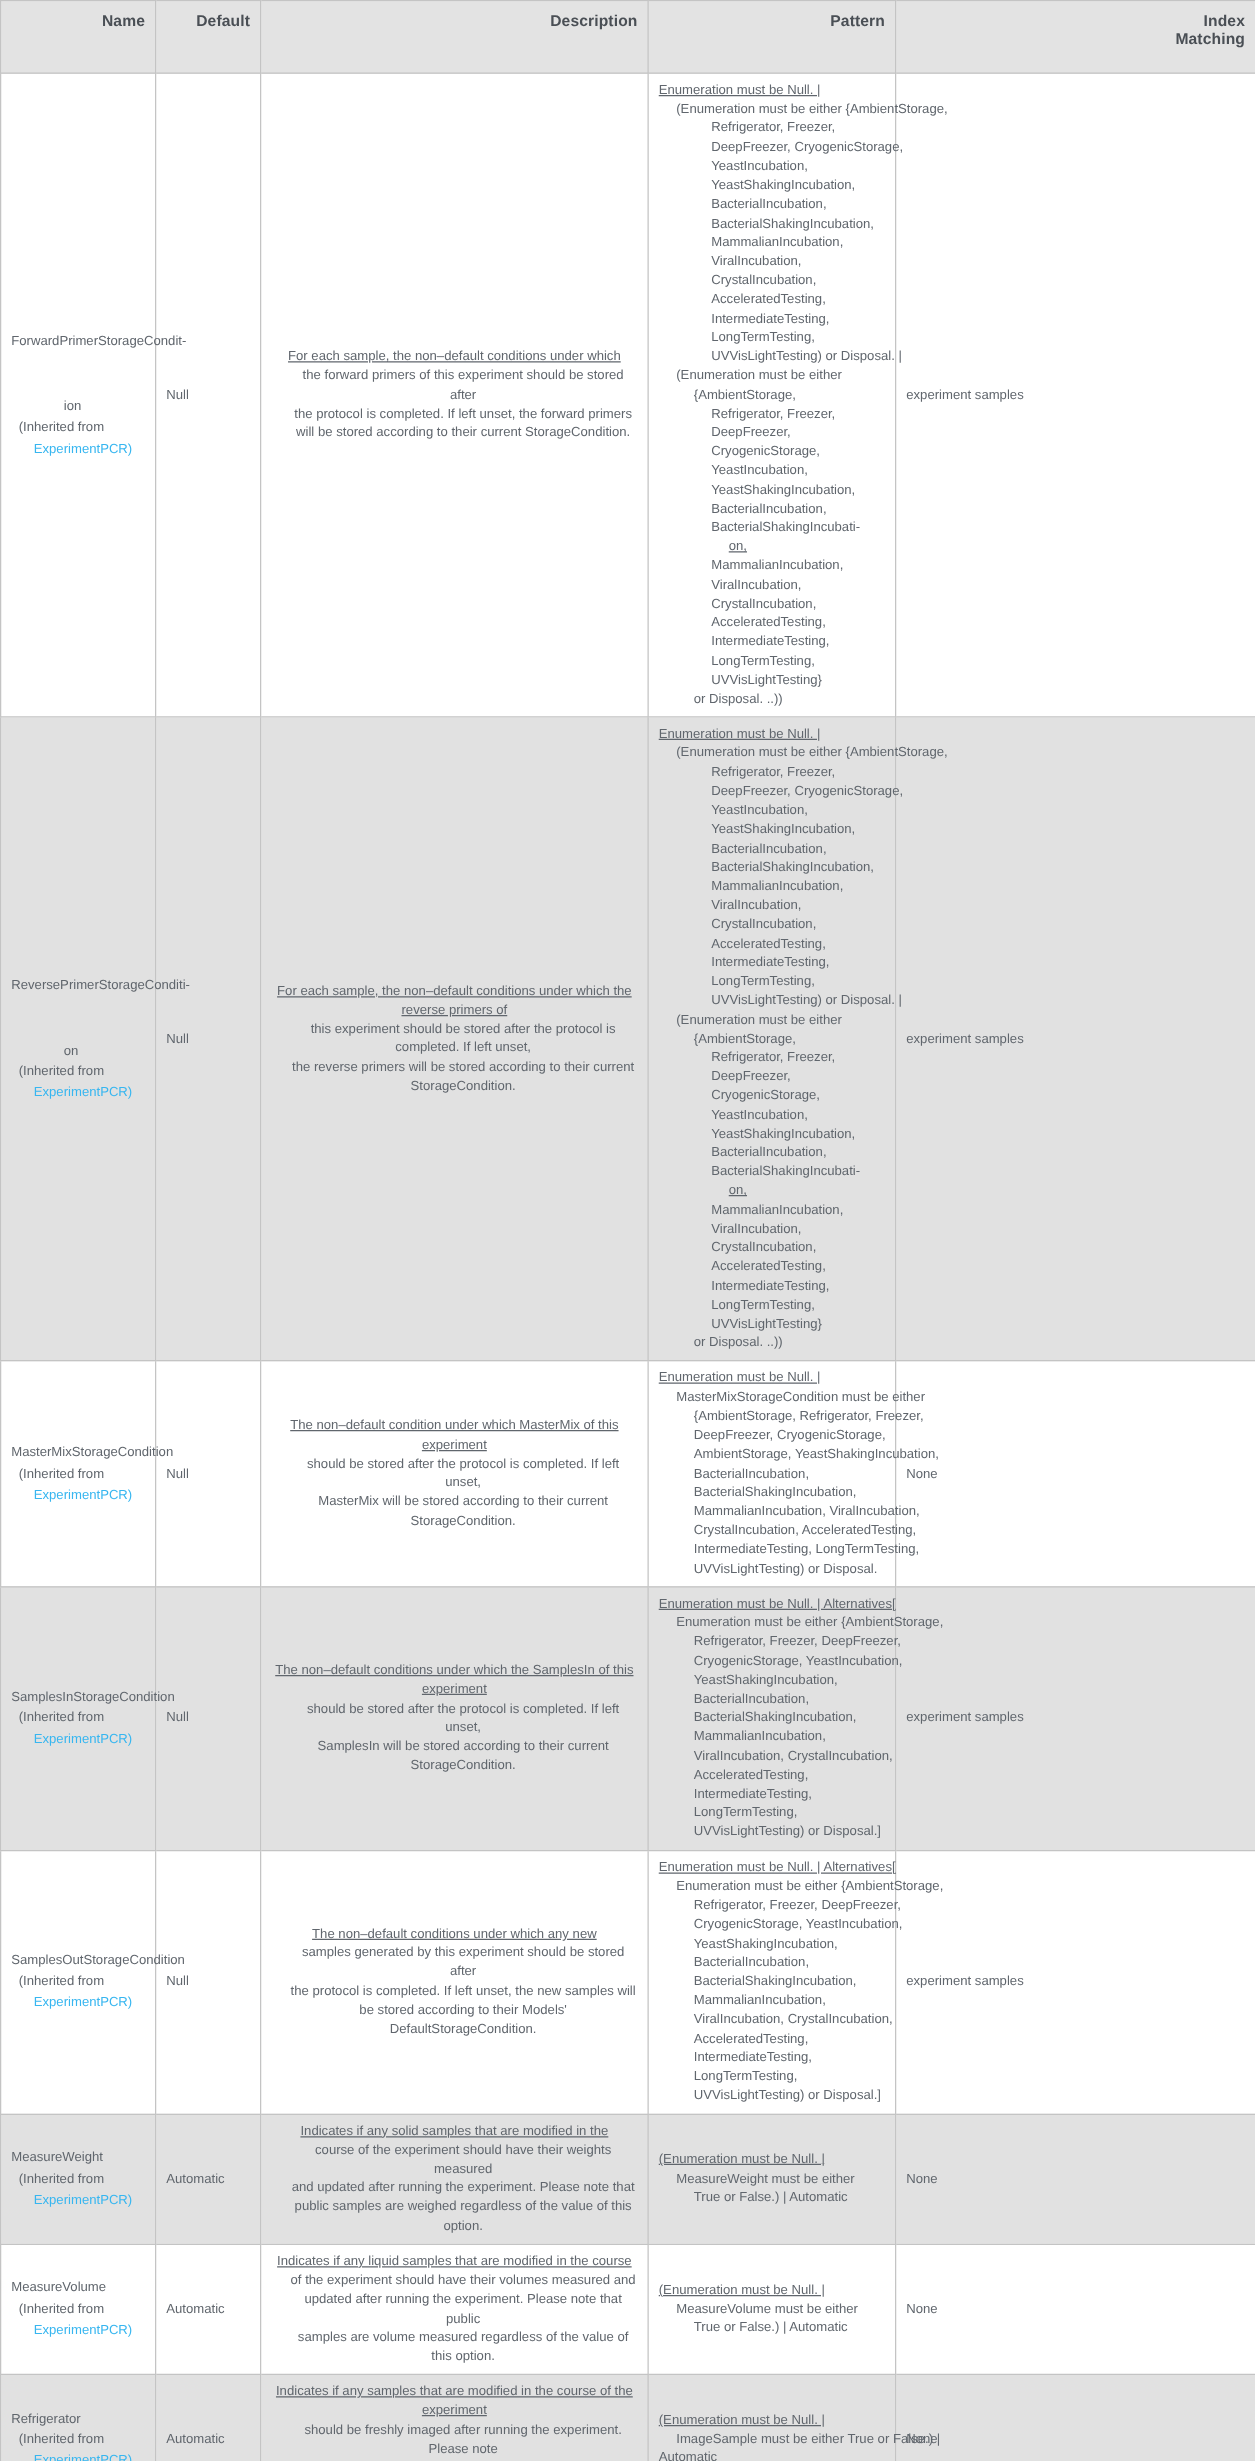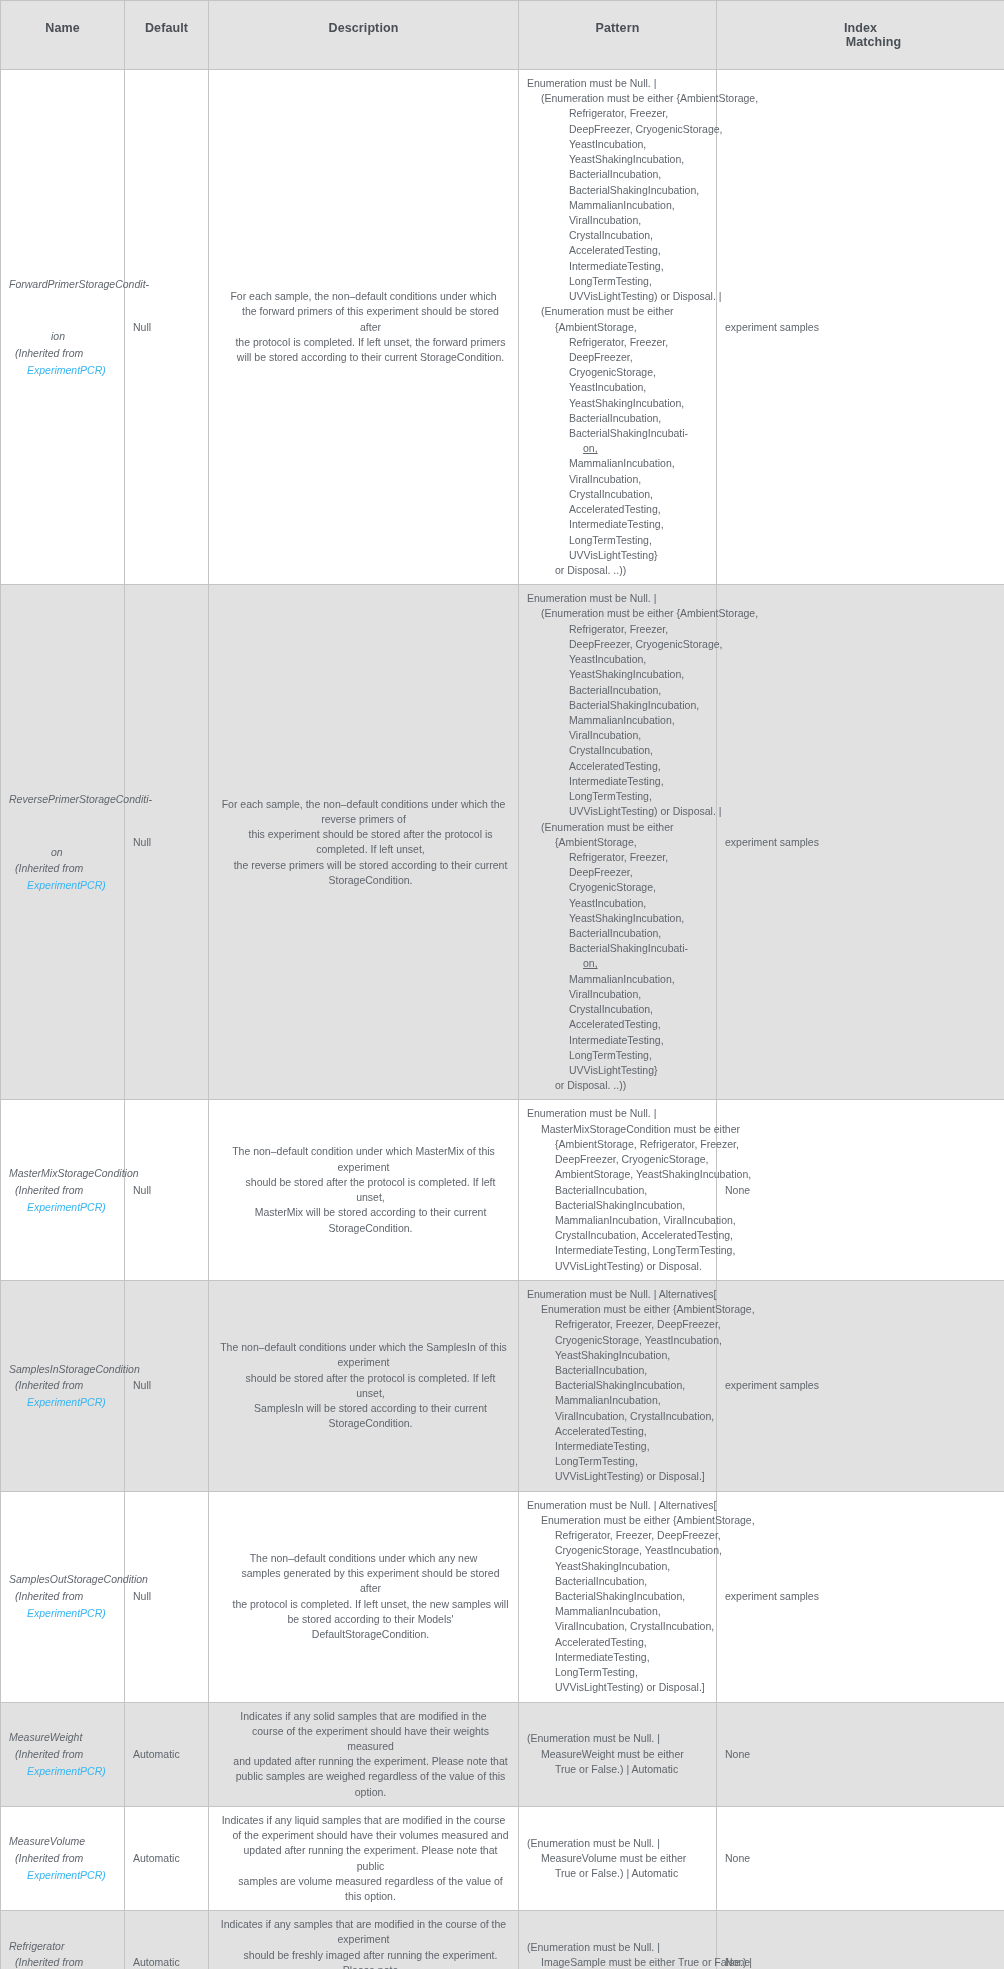--- a/index.html
+++ b/index.html
@@ -22,23 +22,23 @@
   table.opt-table col.c-desc    { width: 310px; }
   table.opt-table col.c-pattern { width: 198px; }
   table.opt-table col.c-index   { width: 288px; }
 
   thead th {
     background: #e3e3e3;
     border: 1px solid #c4c4c4;
     font-size: 12.5px;
     font-weight: bold;
     color: #4a4f55;
-    text-align: center;
+    text-align: right;
     vertical-align: top;
-    padding: 20px 8px 20px 8px;
+    padding: 9px 8px 20px 8px;
     letter-spacing: .1px;
   }
   thead th .l2 {
     display: block;
     padding-left: 26px;
   }
 
   tbody td {
     border: 1px solid #c4c4c4;
     vertical-align: middle;
@@ -48,37 +48,36 @@
     color: #60666d;
   }
   tbody tr.alt td {
     background: #e1e1e1;
   }
 
   td.name {
     font-size: 10.5px;
     text-align: left;
     line-height: 1.6;
-    font-style: italic;
   }
   td.name .nm { display: block; }
   td.name .nm2 { display: block; padding-left: 42px; margin-top: 36px; }
   td.name .inh { display: block; padding-left: 6px; }
   td.name .inh2 { display: block; padding-left: 18px; }
   .lnk { color: #37b6f0; }
 
   td.default { text-align: left; }
   td.desc { text-align: center; }
   td.desc .ln { display: block; }
   td.pattern { text-align: left; }
   td.pattern .ln { display: block; white-space: pre; }
   td.index { text-align: left; margin-top: 11px; }
 
   
-  .i0  { padding-left: 0; }
+  .i0  { padding-left: 0; text-decoration: underline; }
   .i1  { padding-left: 14px; }
   .i2  { padding-left: 28px; }
   .i3  { padding-left: 42px; }
   .i4  { padding-left: 56px; text-decoration: underline; }
 </style>
 </head>
 <body>
 
 <table class="opt-table">
   <colgroup>

